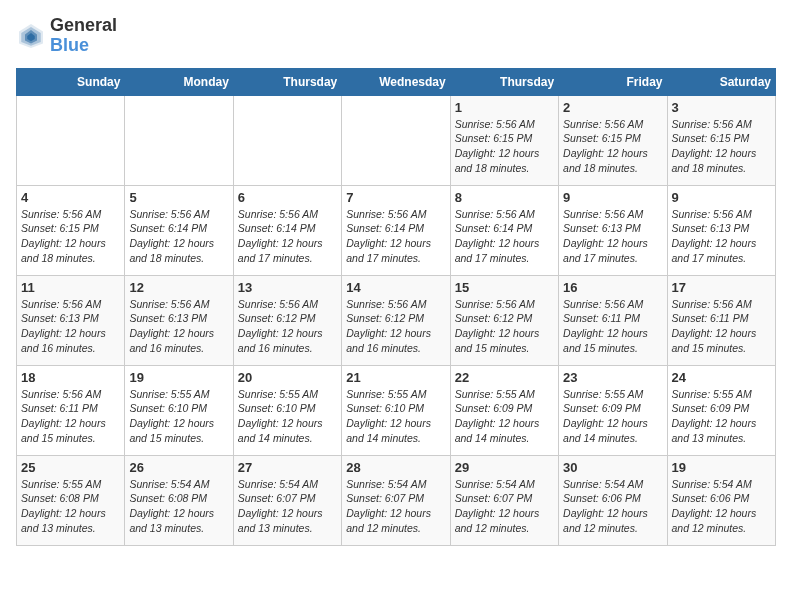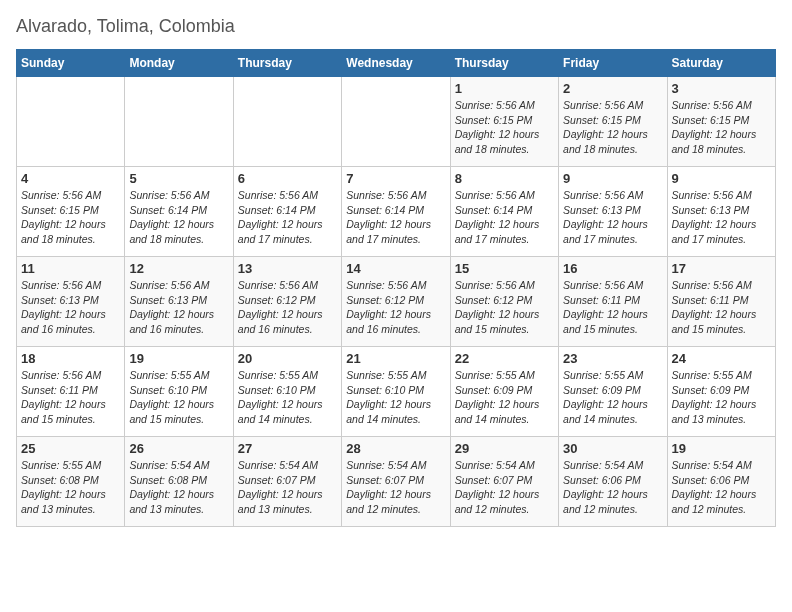--- a/index.html
+++ b/index.html
@@ -47,21 +47,21 @@
     }
     table {
       width: 100%;
       border-collapse: collapse;
       font-size: 11px;
     }
     thead tr th {
       background-color: #2e6da4;
       color: #fff;
       padding: 6px 4px;
-      text-align: left;
+      text-align: right;
       font-size: 12px;
       border: 1px solid #2e6da4;
     }
     tbody tr td {
       vertical-align: top;
       padding: 4px 4px;
       border: 1px solid #ccc;
       min-width: 100px;
       height: 90px;
       background: #fff;
@@ -81,22 +81,33 @@
       font-size: 10.5px;
       line-height: 1.4;
       font-style: italic;
     }
     .empty-cell { background: #fff !important; }
   </style>
 </head>
 <body>
 
 <div class="header">
+  <div class="logo">
+    <svg class="logo-icon" viewBox="0 0 40 40">
+      <polygon points="20,4 36,14 36,30 20,36 4,30 4,14" fill="#2e6da4" opacity="0.15"></polygon>
+      <polygon points="20,8 33,16 33,28 20,33 7,28 7,16" fill="#2e6da4" opacity="0.3"></polygon>
+      <polygon points="20,12 28,18 28,26 20,30 12,26 12,18" fill="#2e6da4" opacity="0.6"></polygon>
+      <polygon points="20,16 25,20 25,24 20,27 15,24 15,20" fill="#2e6da4"></polygon>
+    </svg>
+    <div class="logo-text">
+      <div>General</div>
+      <div><span>Blue</span></div>
+    </div>
+  </div>
   <div class="title-block">
-    <h2>Alvarado, Tolima, Colombia</h2>
   </div>
 </div>
 
 <table>
   <thead>
     <tr>
     <th>Sunday</th>
         <th>Monday</th>
         <th>Thursday</th>
         <th>Wednesday</th>

